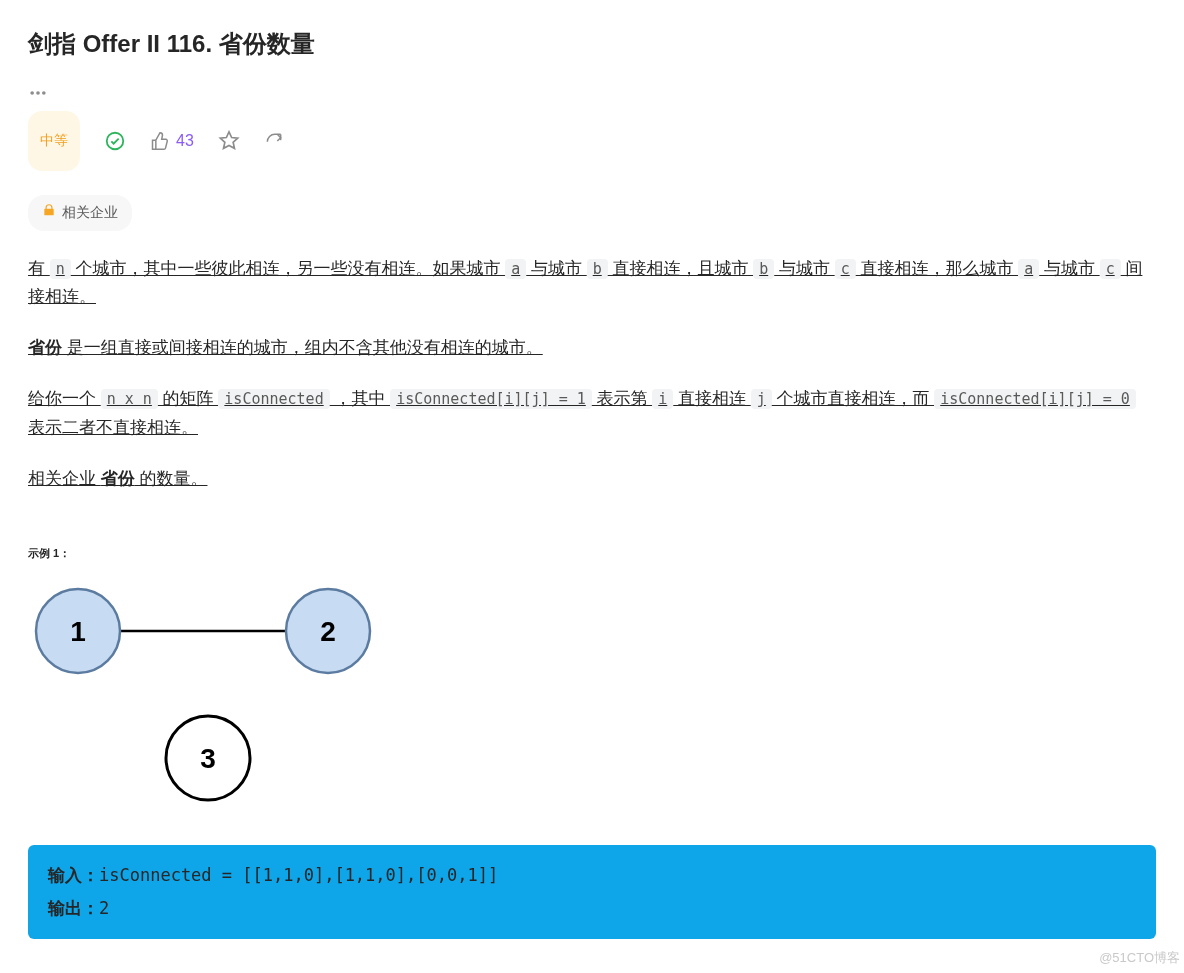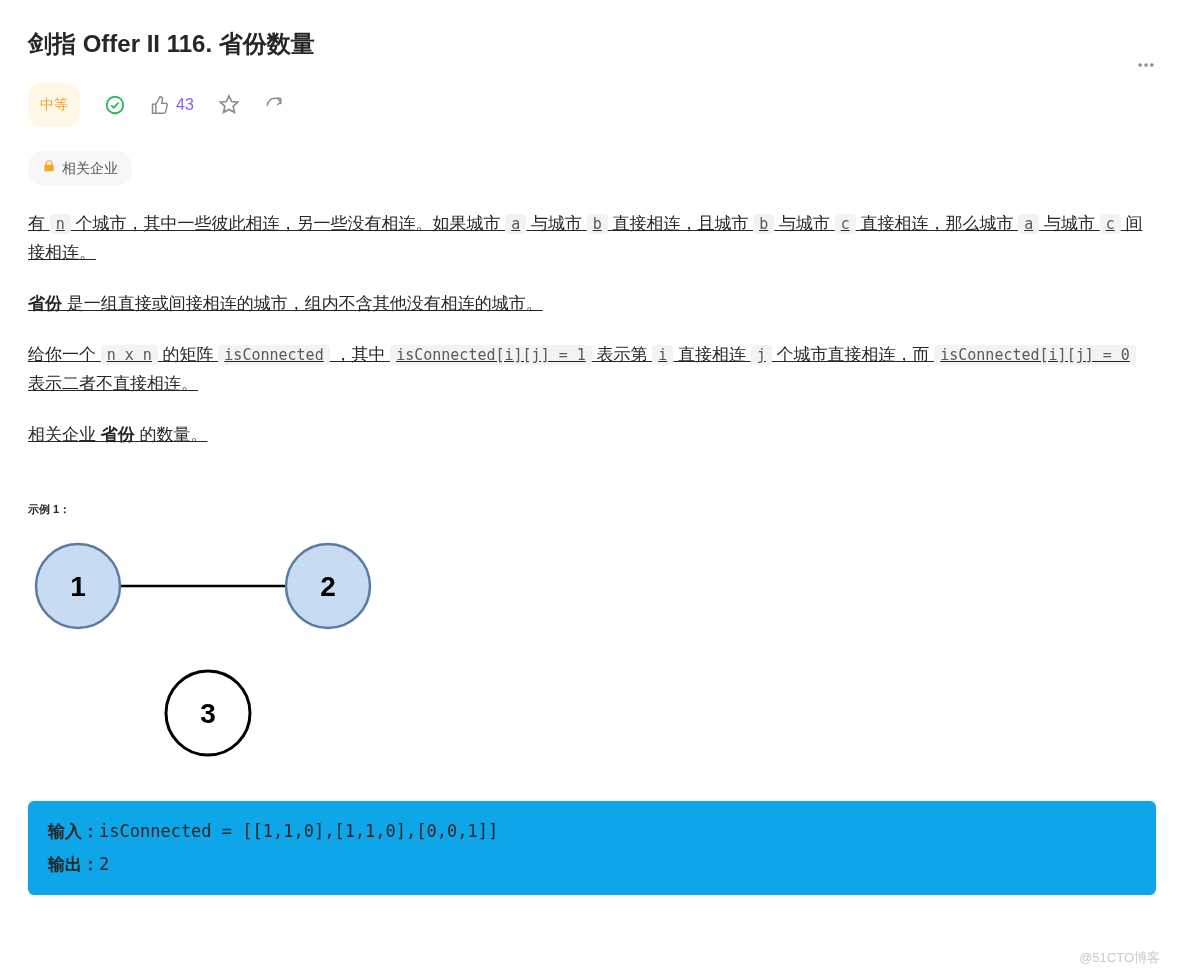--- a/index.html
+++ b/index.html
@@ -7,39 +7,40 @@
     margin: 0;
     padding: 24px 28px;
     font-family: -apple-system, BlinkMacSystemFont, "Segoe UI", "PingFang SC", "Microsoft YaHei", sans-serif;
     color: #262626;
     background: #fff;
     font-size: 16px;
     line-height: 1.7;
   }
   .header-row {
     display: flex;
-    align-items: flex-end;
+    align-items: flex-start;
     justify-content: space-between;
+    flex-direction: column;
   }
   h1 {
     font-size: 24px;
     font-weight: 600;
     margin: 0 0 18px 0;
   }
   .meta-row {
     display: flex;
     align-items: center;
     gap: 24px;
     margin-bottom: 24px;
   }
   .tag-medium {
     background: #fff7e6;
     color: #f0a020;
     font-size: 14px;
-    padding: 10px 12px;
+    padding: 18px 12px;
     border-radius: 14px;
   }
   .meta-item {
     display: flex;
     align-items: center;
     gap: 6px;
     color: #595959;
     cursor: pointer;
   }
   .meta-item svg { display:block; }
@@ -86,21 +87,21 @@
     font-size: 17px;
     line-height: 1.9;
     margin: 0;
     white-space: pre-wrap;
   }
   pre.codeblock .lbl { font-weight: 700; font-family: -apple-system, "PingFang SC", sans-serif; }
 
   .more-icon { color: #8c8c8c; cursor:pointer; }
   .watermark {
     position: fixed;
-    right: 24px;
+    right: 4px;
     bottom: 4px;
     font-size: 13px;
     color: #c9c9c9;
     pointer-events: none;
   }
 </style>
 </head>
 <body>
 
 

